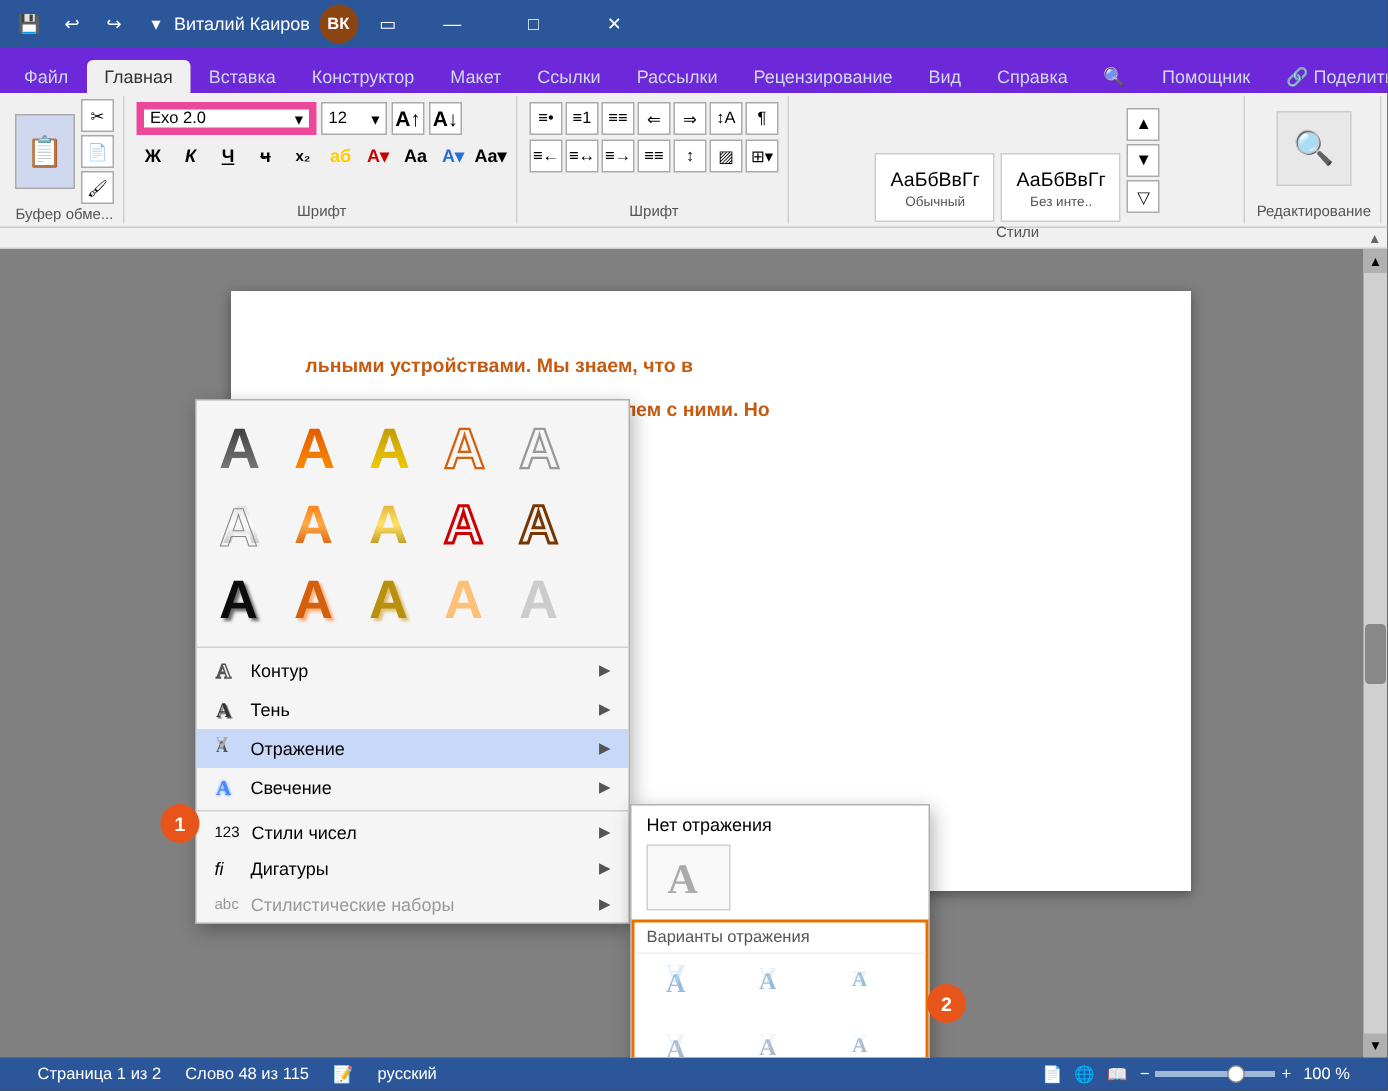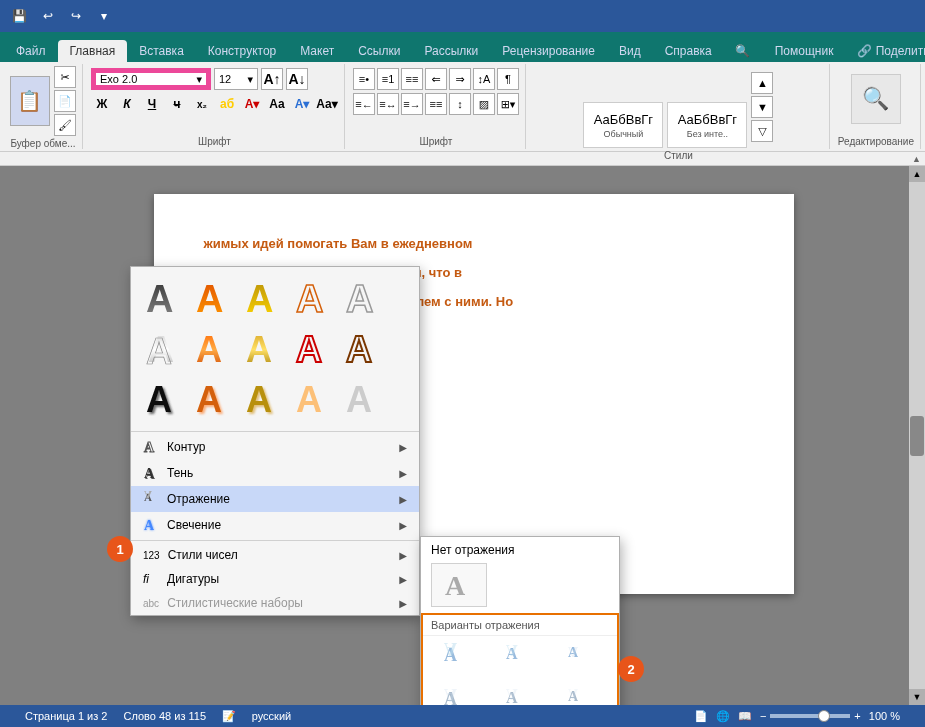--- a/index.html
+++ b/index.html
@@ -20,21 +20,21 @@
     .title-bar-right { display: flex; align-items: center; gap: 8px; }
     .title-btn { width: 46px; height: 32px; display: flex; align-items: center; justify-content: center; cursor: pointer; font-size: 12px; color: white; }
     .quick-access { display: flex; gap: 4px; align-items: center; }
     .qa-btn { width: 24px; height: 24px; display: flex; align-items: center; justify-content: center; color: white; font-size: 12px; cursor: pointer; border-radius: 2px; }
     .user-area { display: flex; align-items: center; gap: 6px; font-size: 12px; color: white; }
     .avatar { width: 26px; height: 26px; border-radius: 50%; background: #8b4513; display: flex; align-items: center; justify-content: center; font-size: 11px; color: white; font-weight: bold; }
 
     
     .ribbon-tabs {
       height: 30px;
-      background: #0f766e;
+      background: #6d28d9;
       display: flex;
       align-items: flex-end;
       padding: 0 4px;
     }
     .ribbon-tab {
       padding: 4px 12px;
       font-size: 12px;
       color: #d0d8f0;
       cursor: pointer;
       border-radius: 4px 4px 0 0;
@@ -155,20 +155,30 @@
 
 <div class="title-bar">
   <div class="title-bar-left">
     <div class="quick-access">
       <div class="qa-btn" title="Сохранить">💾</div>
       <div class="qa-btn">↩</div>
       <div class="qa-btn">↪</div>
       <div class="qa-btn">▾</div>
     </div>
   </div>
+  <div class="title-bar-right">
+    <div class="user-area">
+      <span>Виталий Каиров</span>
+      <div class="avatar">ВК</div>
+    </div>
+    <div class="qa-btn">▭</div>
+    <div class="title-btn">—</div>
+    <div class="title-btn">□</div>
+    <div class="title-btn close">✕</div>
+  </div>
 </div>
 
 <div class="ribbon-tabs">
   <div class="ribbon-tab">Файл</div>
   <div class="ribbon-tab active">Главная</div>
   <div class="ribbon-tab">Вставка</div>
   <div class="ribbon-tab">Конструктор</div>
   <div class="ribbon-tab">Макет</div>
   <div class="ribbon-tab">Ссылки</div>
   <div class="ribbon-tab">Рассылки</div>
@@ -281,23 +291,20 @@
   <span style="font-size:9px; color:#666;">▲</span>
 </div>
 
 <div class="doc-area" style="height: calc(727px - 32px - 30px - 90px - 14px - 22px); position:relative;">
 
   <div style="width:38px; background:#808080;"></div>
 
   <div style="flex:1; background:#808080; overflow:auto; padding:8px;">
     <div class="doc-page">
       <p style="margin-bottom:8px;color:#c55a11;font-weight:bold;">
-        <span>жимых идей помогать Вам в ежедневном</span>
-      </p>
-      <p style="margin-bottom:8px;color:#c55a11;font-weight:bold;">
         <span>льными устройствами. Мы знаем, что в</span>
       </p>
       <p style="margin-bottom:8px;color:#c55a11;font-weight:bold;">
         <span>ии о решении разного рода проблем с ними. Но</span>
       </p>
       <p style="margin-bottom:8px;color:#c55a11;font-weight:bold;">
         <span>решать многие</span>
       </p>
       <p style="margin-bottom:8px;">
         <span>любому человеку</span>

